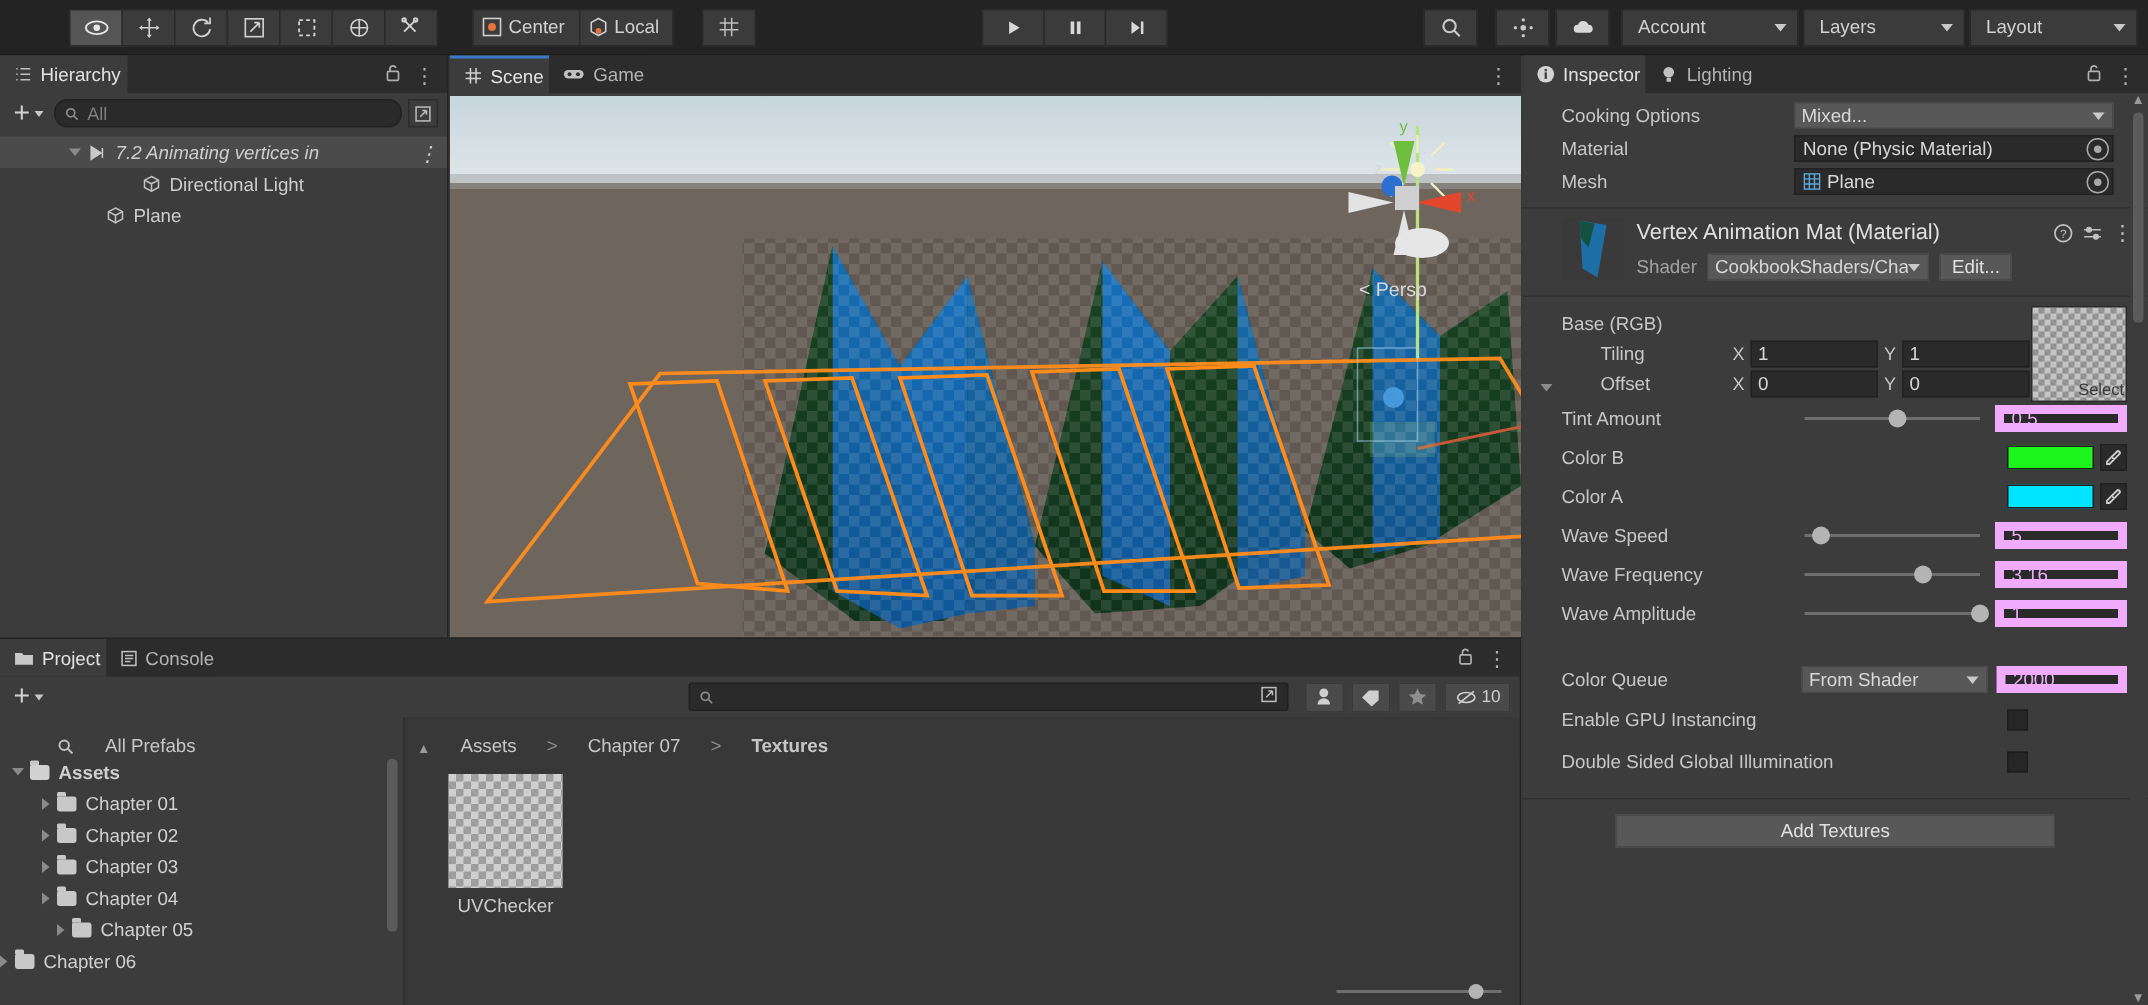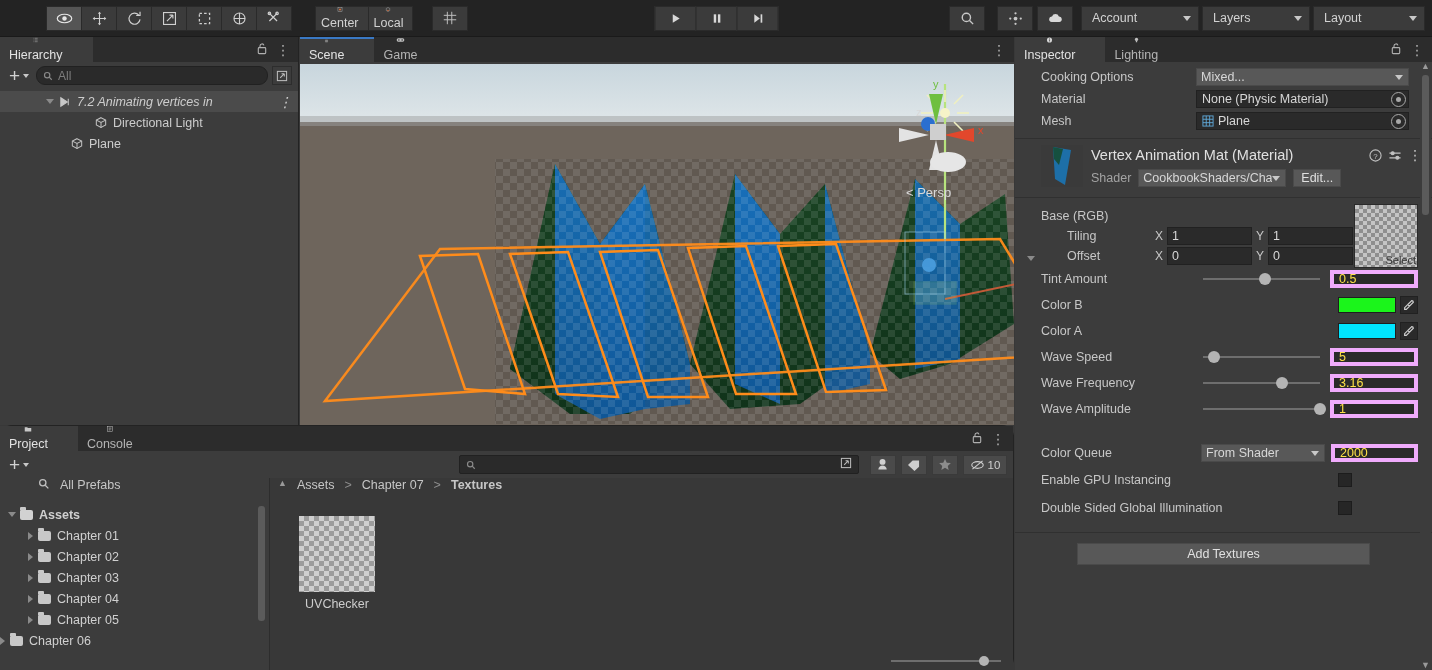--- a/index.html
+++ b/index.html
@@ -27,40 +27,40 @@
     border: 1px solid #2a2a2a;
     display: flex; align-items: center; justify-content: center;
     color: #c8c8c8;
     margin-right: -1px;
   }
   .tb-btn.active { background: #555555; }
   .tb-btn.play { width: 42px; background: #3b3b3b; }
   .tb-pivot {
     height: 25px; background: #3b3b3b; border: 1px solid #2a2a2a;
     display: flex; align-items: center; padding: 0 9px 0 5px;
-    color: #d2d2d2; font-size: 12.5px; gap: 4px; margin-right: -1px; flex-direction: column;
+    color: #d2d2d2; font-size: 12.5px; gap: 4px; margin-right: -1px;
   }
   .tb-drop {
     height: 25px; background: #3b3b3b; border: 1px solid #2a2a2a;
     display: flex; align-items: center; justify-content: space-between;
     padding: 0 7px 0 10px; color: #d2d2d2; font-size: 12.5px; gap: 10px;
     margin-right: -1px;
   }
   .caret { width: 0; height: 0; border-left: 4.5px solid transparent;
     border-right: 4.5px solid transparent; border-top: 5px solid #c8c8c8; }
   .caret.sm { border-left-width: 3.5px; border-right-width: 3.5px; border-top-width: 4px; }
 
   
   .panel-tabbar {
     height: 25px; background: #2c2c2c; display: flex; align-items: stretch;
     position: relative;
   }
   .ptab {
-    display: flex; align-items: center; gap: 5px; padding: 0 30px 0 9px;
-    font-size: 12.5px; color: #b4b4b4; background: #2c2c2c; flex-direction: column;
+    display: flex; align-items: center; gap: 5px; padding: 0 4px 0 9px;
+    font-size: 12.5px; color: #b4b4b4; background: #2c2c2c;
   }
   .ptab.sel { background: #3c3c3c; color: #e2e2e2; }
   .ptab.sel.blue { border-top: 2px solid #3a79c4; }
   .tabbar-right { margin-left: auto; display: flex; align-items: center;
     gap: 8px; padding-right: 8px; color: #b0b0b0; }
   .kebab { letter-spacing: 0; font-size: 14px; line-height: 10px; }
 
   
   .hierarchy {
     position: absolute; left: 0; top: 37px; width: 299px; height: 388px;
@@ -102,28 +102,28 @@
   .sc-btn { height: 20px; min-width: 26px; background: #4a4a4a; border: 1px solid #3a3a3a;
     display: flex; align-items: center; justify-content: center; color: #cfcfcf;
     padding: 0 4px; gap: 3px; font-size: 11.5px; }
   .sc-sep { width: 1px; height: 17px; background: #2e2e2e; margin: 0 4px; }
   .viewport { position: absolute; left: 0; top: 27px; width: 714px; height: 361px;
     overflow: hidden; background: #6b6157; }
 
   
   .project {
     position: absolute; left: 0; top: 425px; width: 1014px; height: 245px;
-    background: #3c3c3c; border-top: 1px solid #232323; border-right: 1px solid #232323; border-radius: 12px;
+    background: #3c3c3c; border-top: 1px solid #232323; border-right: 1px solid #232323;
   }
   .pj-toolrow { height: 27px; background: #3c3c3c; display: flex; align-items: center;
     padding: 0 6px; gap: 5px; }
   .pj-body { position: absolute; top: 52px; left: 0; right: 0; bottom: 0; display: flex; }
   .pj-left { width: 270px; background: #3c3c3c; border-right: 1px solid #2d2d2d;
     position: relative; }
-  .pj-crumbrow { height: 26px; display: flex; align-items: flex-start; gap: 10px;
+  .pj-crumbrow { height: 26px; display: flex; align-items: flex-end; gap: 20px;
     font-size: 12.5px; color: #c6c6c6; padding-left: 10px; }
   .tree-row { height: 21px; display: flex; align-items: center; font-size: 12.5px;
     color: #d0d0d0; }
   .folder { display: inline-block; width: 13px; height: 10px; background: #c8c8c8;
     border-radius: 1px 2px 2px 2px; position: relative; margin-right: 6px; }
   .folder::before { content: ""; position: absolute; left: 0; top: -3px; width: 6px;
     height: 3px; background: #c8c8c8; border-radius: 1px 1px 0 0; }
   .pj-right { flex: 1; position: relative; background: #383838; }
   .checker {
     width: 76px; height: 76px;
@@ -155,22 +155,22 @@
     display: flex; align-items: center; justify-content: center; }
   .dot-btn::after { content: ""; width: 5px; height: 5px; border-radius: 50%;
     background: #a8a8a8; }
   .mat-header { display: flex; padding: 6px 10px 4px 26px; gap: 8px; align-items: flex-start; }
   .mat-preview { width: 42px; height: 42px; background: #3a3a3a; position: relative;
     overflow: hidden; }
   .slider-track { flex: 1; height: 2px; background: #6e6e6e; position: relative;
     margin: 0 10px 0 2px; }
   .slider-knob { position: absolute; top: -5px; width: 12px; height: 12px;
     border-radius: 50%; background: #b4b4b4; }
-  .numbox { width: 88px; height: 18px; background: #2a2a2a; border: 4px solid #f0abfc;
-    display: flex; align-items: center; padding: 0 5px; font-size: 12.5px; color: #fde047; }
+  .numbox { width: 88px; height: 18px; background: #2a2a2a; border: 6px solid #f0abfc;
+    display: flex; align-items: center; padding: 0 5px; font-size: 12.5px; color: #f0abfc; }
   .swatch { width: 58px; height: 16px; border: 1px solid #1e1e1e; }
   .swatch-row { display: flex; align-items: center; gap: 4px; }
   .eyedrop { width: 18px; height: 18px; background: #2a2a2a; border: 1px solid #212121;
     display: flex; align-items: center; justify-content: center; }
   .chk { width: 14px; height: 14px; background: #262626; border: 1px solid #1c1c1c; }
   .tex-thumb { width: 64px; height: 64px; position: relative;
     background-image:
       linear-gradient(45deg, #8e8e8e 25%, transparent 25%, transparent 75%, #8e8e8e 75%),
       linear-gradient(45deg, #8e8e8e 25%, transparent 25%, transparent 75%, #8e8e8e 75%);
     background-size: 8px 8px; background-position: 0 0, 4px 4px;
@@ -691,21 +691,21 @@
           <div class="tree-row" style="padding-left:28px">
             <span class="tri" style="margin-right:5px"></span>
               <span class="folder"></span>
             <span>Chapter 03</span>
           </div>
           <div class="tree-row" style="padding-left:28px">
             <span class="tri" style="margin-right:5px"></span>
               <span class="folder"></span>
             <span>Chapter 04</span>
           </div>
-          <div class="tree-row" style="padding-left:28px">
+          <div class="tree-row" style="padding-left:38px">
             <span class="tri" style="margin-right:5px"></span>
               <span class="folder"></span>
             <span>Chapter 05</span>
           </div>
           <div class="tree-row" style="">
             <span class="tri" style="margin-right:5px"></span>
               <span class="folder"></span>
             <span>Chapter 06</span>
           </div>
         </div>

